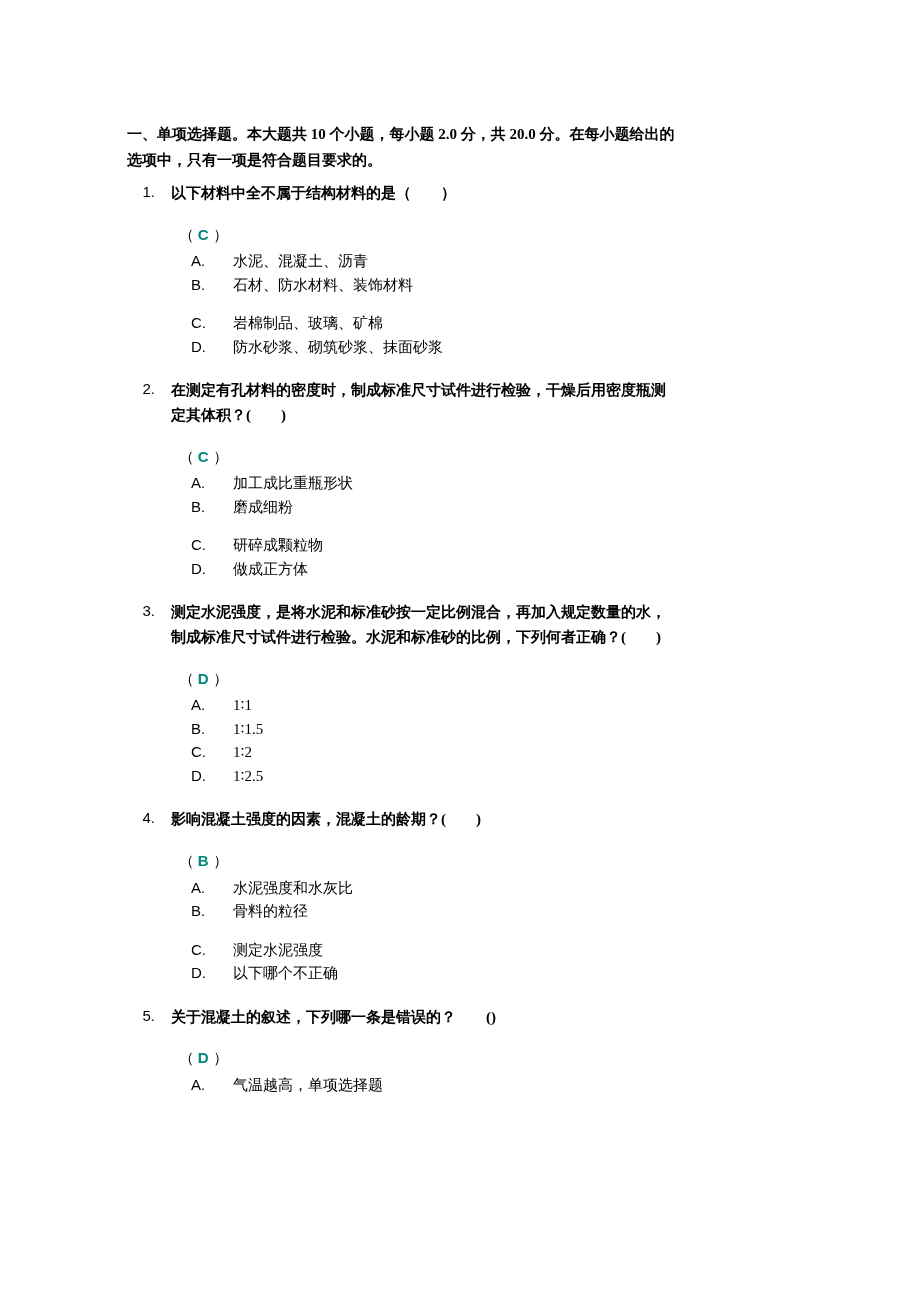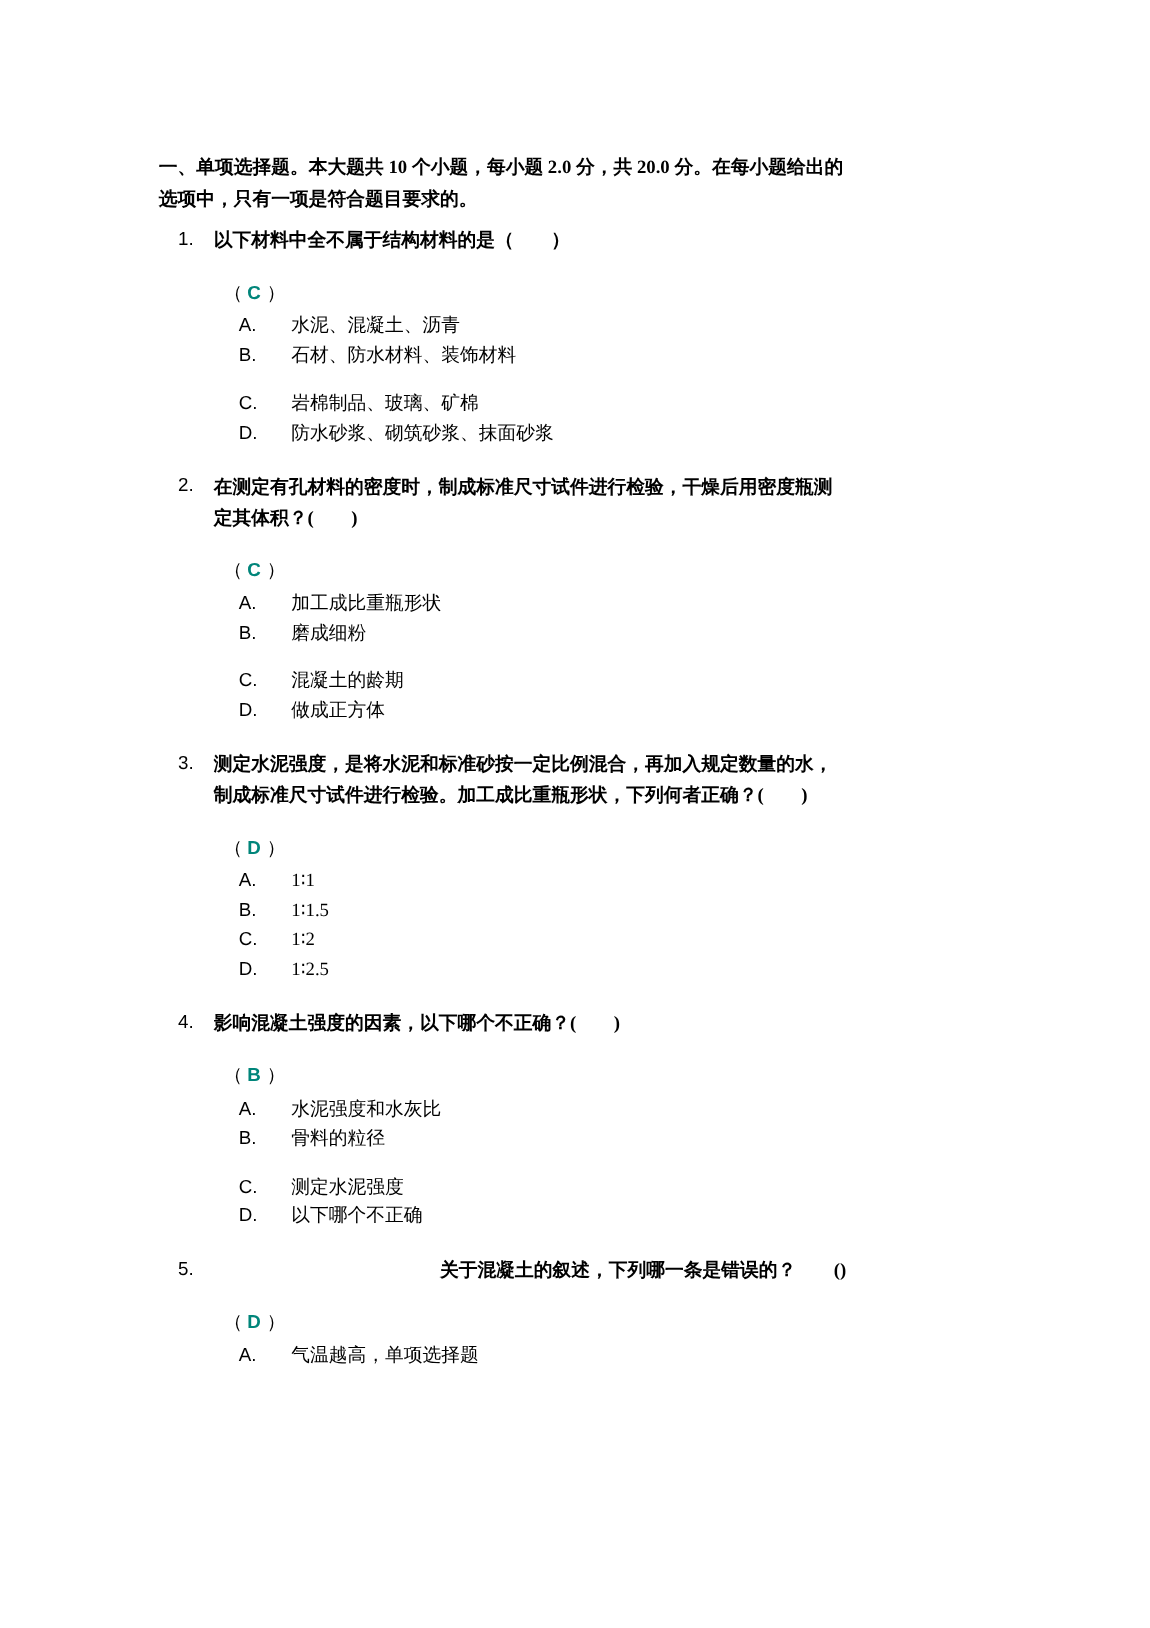--- a/index.html
+++ b/index.html
@@ -59,21 +59,21 @@
     margin: 1px 0;
   }
   .opt-label {
     font-family: Arial, "Helvetica Neue", sans-serif;
     width: 42px;
     flex: 0 0 42px;
     font-size: 15px;
   }
   .opt-text { flex: 1; }
   .group-gap { height: 14px; }
-  .q5 .q-text { letter-spacing: 0; text-align: right; }
+  .q5 .q-text { letter-spacing: 0; }
 </style>
 </head>
 <body>
 
 <div class="page">
 
   <p class="section-heading">
     <span>一、单项选择题。本大题共 </span><span class="bold">10</span><span> 个小题，每小题 </span><span class="bold">2.0</span><span> 分，共 </span><span class="bold">20.0</span><span> 分。在每小题给出的选项中，只有一项是符合题目要求的。</span>
   </p>
 
@@ -117,33 +117,33 @@
             <div class="opt-label">A.</div>
             <div class="opt-text">加工成比重瓶形状</div>
           </div>
         <div class="option">
             <div class="opt-label">B.</div>
             <div class="opt-text">磨成细粉</div>
           </div>
         <div class="group-gap"></div>
         <div class="option">
             <div class="opt-label">C.</div>
-            <div class="opt-text">混凝土的龄期</div>
+            <div class="opt-text">研碎成颗粒物</div>
           </div>
         <div class="option">
             <div class="opt-label">D.</div>
             <div class="opt-text">做成正方体</div>
           </div>
       </div>
     </li>
 
     <li class="q-block">
       <div class="q-row">
         <div class="q-num">3.</div>
-        <div class="q-text">测定水泥强度，是将水泥和标准砂按一定比例混合，再加入规定数量的水，制成标准尺寸试件进行检验。加工成比重瓶形状，下列何者正确？(　　)</div>
+        <div class="q-text">测定水泥强度，是将水泥和标准砂按一定比例混合，再加入规定数量的水，制成标准尺寸试件进行检验。水泥和标准砂的比例，下列何者正确？(　　)</div>
       </div>
       <div class="answer-line"><span class="paren">（ </span><span class="answer-letter">D</span><span class="paren"> ）</span></div>
       <div class="options">
         <div class="option">
             <div class="opt-label">A.</div>
             <div class="opt-text">1∶1</div>
           </div>
         <div class="option">
             <div class="opt-label">B.</div>
             <div class="opt-text">1∶1.5</div>
@@ -155,21 +155,21 @@
         <div class="option">
             <div class="opt-label">D.</div>
             <div class="opt-text">1∶2.5</div>
           </div>
       </div>
     </li>
 
     <li class="q-block">
       <div class="q-row">
         <div class="q-num">4.</div>
-        <div class="q-text">影响混凝土强度的因素，以下哪个不正确？(　　)</div>
+        <div class="q-text">影响混凝土强度的因素，混凝土的龄期？(　　)</div>
       </div>
       <div class="answer-line"><span class="paren">（ </span><span class="answer-letter">B</span><span class="paren"> ）</span></div>
       <div class="options">
         <div class="option">
             <div class="opt-label">A.</div>
             <div class="opt-text">水泥强度和水灰比</div>
           </div>
         <div class="option">
             <div class="opt-label">B.</div>
             <div class="opt-text">骨料的粒径</div>

